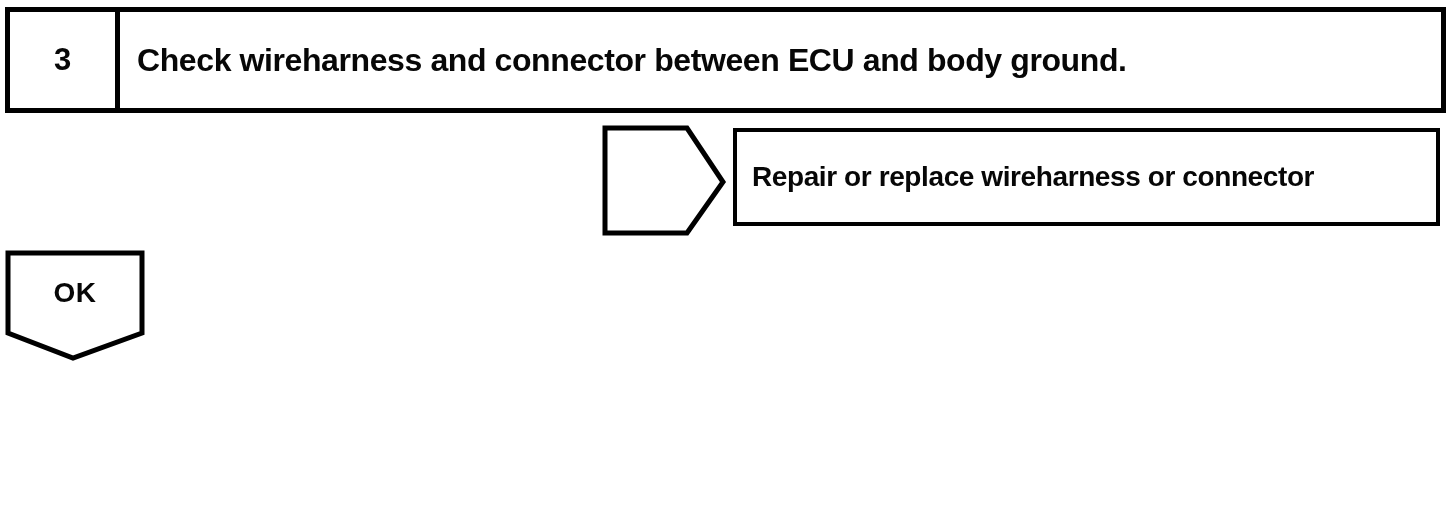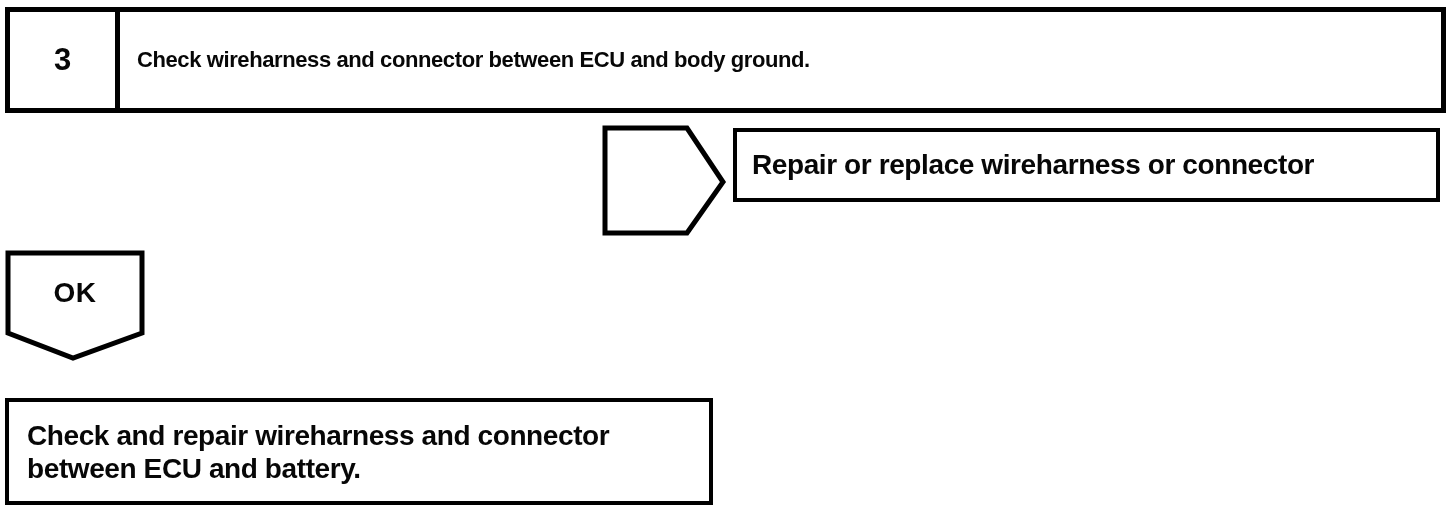--- a/index.html
+++ b/index.html
@@ -33,21 +33,21 @@
     align-items: center;
     justify-content: center;
     font-size: 31px;
     font-weight: bold;
   }
   .step-instruction {
     flex: 1;
     display: flex;
     align-items: center;
     padding-left: 17px;
-    font-size: 22px;
+    font-size: 32px;
     font-weight: bold;
     letter-spacing: -0.4px;
     white-space: nowrap;
     overflow: hidden;
   }
 
   
   .shape-svg { position: absolute; display: block; }
   .tag-label {
     position: absolute;
@@ -56,21 +56,21 @@
     justify-content: center;
     font-size: 28px;
     font-weight: bold;
     letter-spacing: 0.5px;
   }
 
   
   .ng-box {
     position: absolute;
     left: 733px; top: 128px;
-    width: 707px; height: 74px;
+    width: 707px; height: 98px;
     border: 4px solid #000;
     background: #fff;
     display: flex;
     align-items: center;
     padding-left: 15px;
     font-size: 28px;
     font-weight: bold;
     letter-spacing: -0.4px;
     white-space: nowrap;
     overflow: hidden;
@@ -108,17 +108,14 @@
     <polygon points="3,3 85,3 121,57 85,108 3,108" fill="#ffffff" stroke="#000000" stroke-width="5" stroke-linejoin="miter"></polygon>
   </svg>
 
   <div class="ng-box">Repair or replace wireharness or connector</div>
 
   <svg class="shape-svg" style="left:2px; top:250px;" width="150" height="115" viewBox="0 0 150 115">
     <polygon points="6,3 140,3 140,83 71,108 6,83" fill="#ffffff" stroke="#000000" stroke-width="5" stroke-linejoin="miter"></polygon>
   </svg>
   <div class="tag-label" style="left:8px; top:253px; width:134px; height:79px;">OK</div>
 
-  <div class="next-box">
-    <div>Check and repair wireharness and connector between ECU and battery.</div>
-  </div>
 
 </div>
 
 </body></html>

